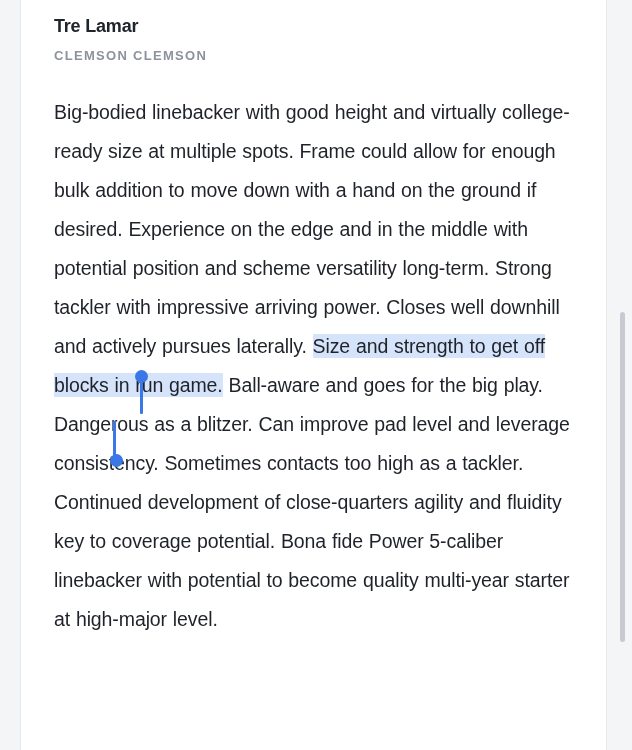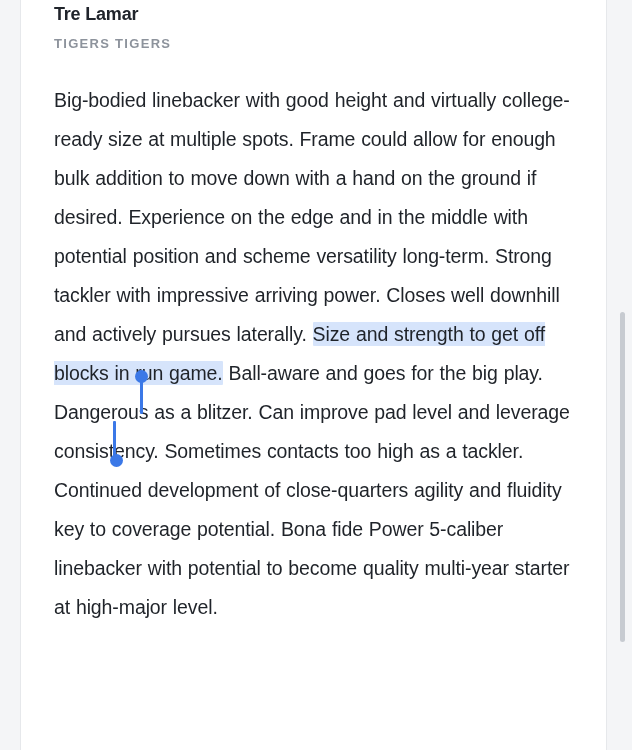--- a/index.html
+++ b/index.html
@@ -46,21 +46,21 @@
   }
 
   .content {
     position: absolute;
     left: 22px;
     top: 0;
     width: 584px;
     height: 750px;
     background: #ffffff;
     box-sizing: border-box;
-    padding: 0 32px;
+    padding: 12px 32px;
   }
 
   .player-name {
     margin: 0;
     padding-top: 2px;
     font-size: 18px;
     font-weight: bold;
     color: #20242b;
     letter-spacing: -0.2px;
     line-height: 24px;
@@ -165,21 +165,21 @@
 
 <div class="page">
 
   <div class="gutter-left"></div>
   <div class="gutter-right"></div>
 
   <div class="content">
 
     <h1 class="player-name">Tre Lamar</h1>
 
-    <div class="team-name">TIGERS TIGERS</div>
+    <div class="team-name">CLEMSON CLEMSON</div>
 
     <p class="scout-report"><span>Big-bodied linebacker with good height and virtually college-ready size at multiple spots. Frame could allow for enough bulk addition to move down with a hand on the ground if desired. Experience on the edge and in the middle with potential position and scheme versatility long-term. Strong tackler with impressive arriving power. Closes well downhill and actively pursues laterally. </span><span class="hl">Size and strength to get off blocks in run game.</span><span> Ball-aware and goes for the big play. Dangerous as a blitzer. Can improve pad level and leverage consistency. Sometimes contacts too high as a tackler. Continued development of close-quarters agility and fluidity key to coverage potential. Bona fide Power 5-caliber linebacker with potential to become quality multi-year starter at high-major level.</span></p>
 
   </div>
 
   <div class="handle handle-start">
     <div class="knob"></div>
     <div class="stem"></div>
   </div>
 

